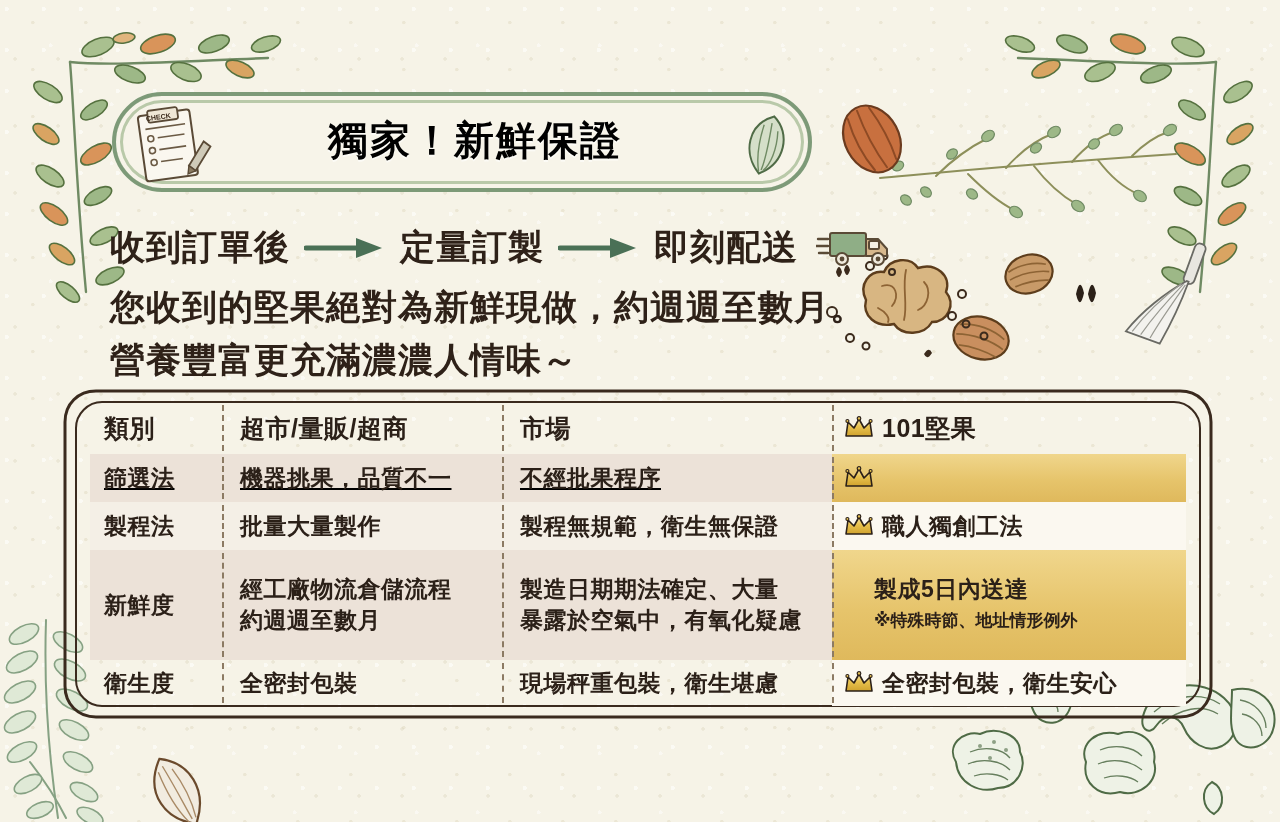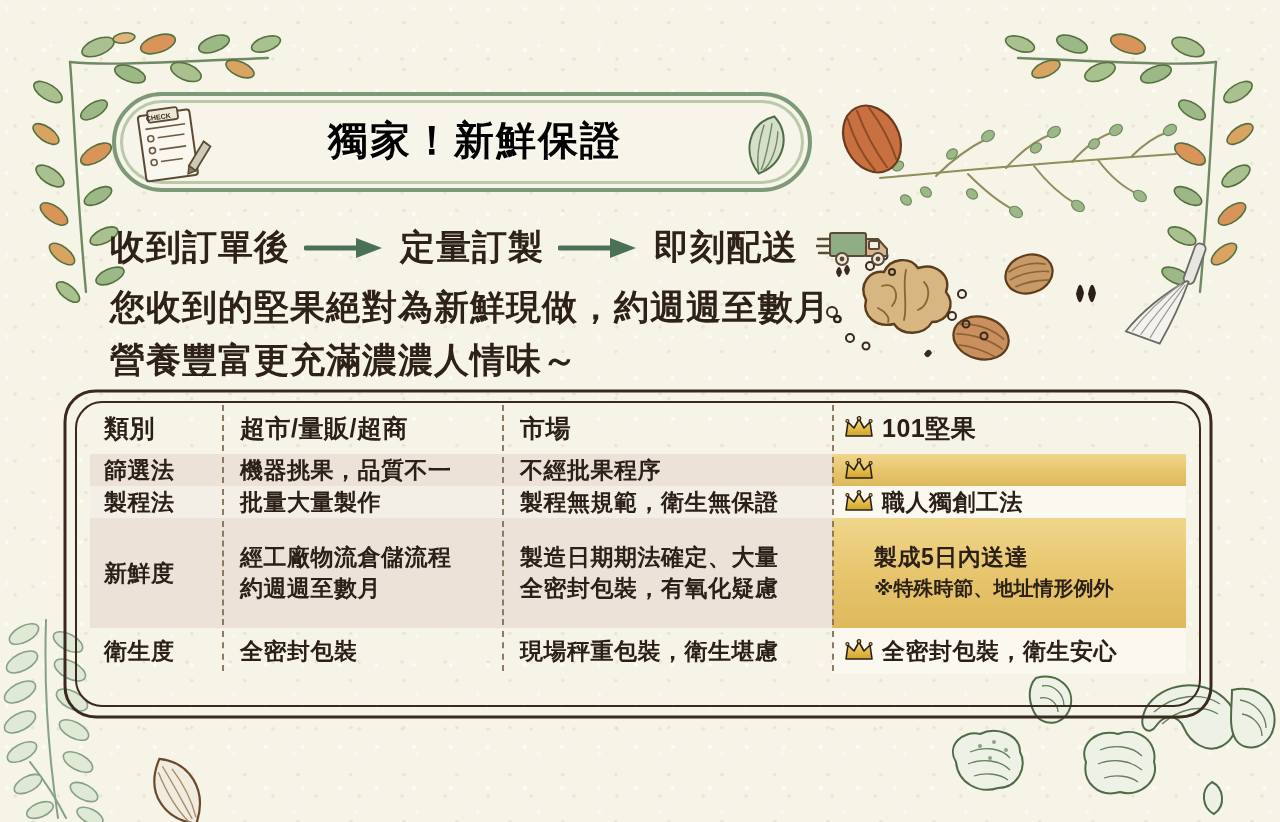--- a/index.html
+++ b/index.html
@@ -115,43 +115,43 @@
 
   
   #head-row .tcell{ font-size:25px; padding-top:0; }
   #head-row{ height:52px; }
   #head-underline{
     position:absolute; left:0; right:0; top:52px; height:3px;
     background:#3a2a1e;
   }
 
   
-  #row0{ height:32px; }
-  #row1{ height:32px; }
+  #row0{ height:48px;text-decoration:underline; }
+  #row1{ height:48px; }
   #row2{ height:110px; }
   #row3{ height:46px; }
 
   
   .tint-a{ background:#ece2d8; }
   .tint-b{ background:#f4efe6; }
   .tint-plain{ background:transparent; }
 
   
   .c3{ background:#fbf8f0; }
   #head-row .c3{ background:transparent; }
 
   
   .gold{
     background:linear-gradient(180deg,#f0d68c 0%,#e6c46b 55%,#dfb95c 100%);
   }
 
   .crown-line{ display:flex; align-items:center; gap:8px; }
   .crown-line .txt{ white-space:nowrap; }
   .sub-note{
-    font-size:20px; font-weight:bold; color:#2b2018;
+    font-size:17px; font-weight:bold; color:#2b2018;
     letter-spacing:0; padding-left:30px;
   }
   .indent{ padding-left:30px; }
 </style>
 </head>
 <body>
 
 <div id="paper"></div>
 
 <svg class="deco" style="left:18px;top:14px;" width="280" height="300" viewBox="0 0 280 300">
@@ -551,21 +551,21 @@
     </div>
 
     <div class="trow" id="row2">
       <div class="tcell c0 tint-a">新鮮度</div>
       <div class="tcell c1 tint-a">
         <span>經工廠物流倉儲流程</span>
         <span>約週週至數月</span>
       </div>
       <div class="tcell c2 tint-a">
         <span>製造日期期法確定、大量</span>
-        <span>全密封包裝，有氧化疑慮</span>
+        <span>暴露於空氣中，有氧化疑慮</span>
       </div>
       <div class="tcell c3 gold">
         <div class="indent">製成5日內送達</div>
         <div class="sub-note">※特殊時節、地址情形例外</div>
       </div>
     </div>
 
     <div class="trow" id="row3">
       <div class="tcell c0 tint-plain">衛生度</div>
       <div class="tcell c1 tint-plain">全密封包裝</div>

